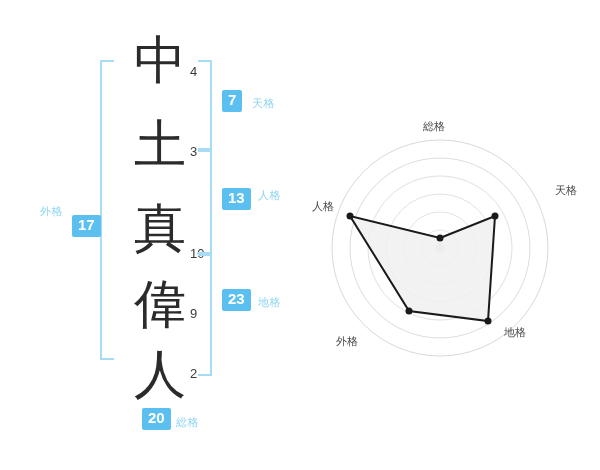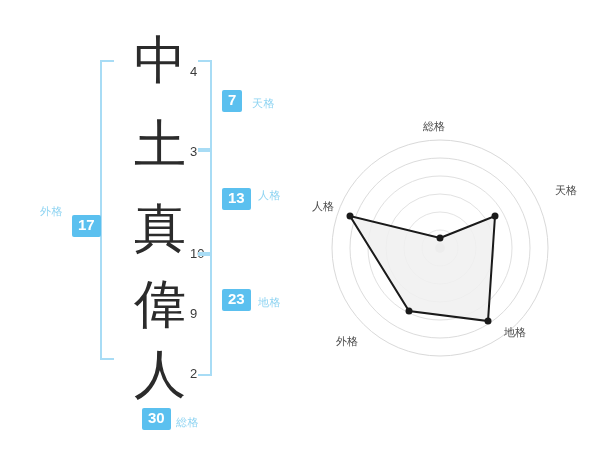--- a/index.html
+++ b/index.html
@@ -118,21 +118,21 @@
 
     <div class="badge" style="left:222px; top:188px;">13</div>
     <div class="badge-label" style="left:258px; top:188px;">人格</div>
 
     <div class="badge" style="left:222px; top:289px;text-align:center;">23</div>
     <div class="badge-label" style="left:258px; top:295px;">地格</div>
 
     <div class="badge" style="left:72px; top:215px;">17</div>
     <div class="badge-label" style="left:40px; top:204px;">外格</div>
 
-    <div class="badge" style="left:142px; top:408px;">30</div>
+    <div class="badge" style="left:142px; top:408px;">20</div>
     <div class="badge-label" style="left:176px; top:415px;">総格</div>
   </div>
 
   <div class="radar-wrap">
     <svg width="300" height="470" viewBox="0 0 300 470">
       <g>
         <circle cx="140" cy="248" r="108" fill="none" stroke="#d9d9d9" stroke-width="1"></circle>
         <circle cx="140" cy="248" r="90" fill="none" stroke="#dcdcdc" stroke-width="1"></circle>
         <circle cx="140" cy="248" r="72" fill="none" stroke="#e0e0e0" stroke-width="1"></circle>
         <circle cx="140" cy="248" r="54" fill="none" stroke="#e2e2e2" stroke-width="1"></circle>

